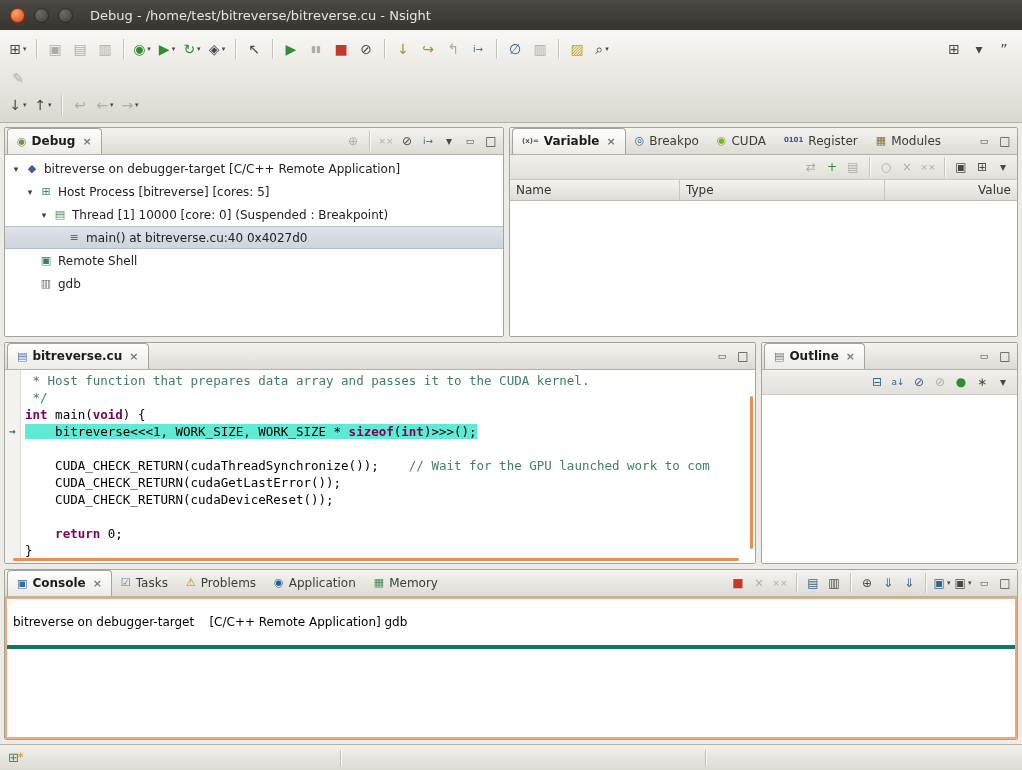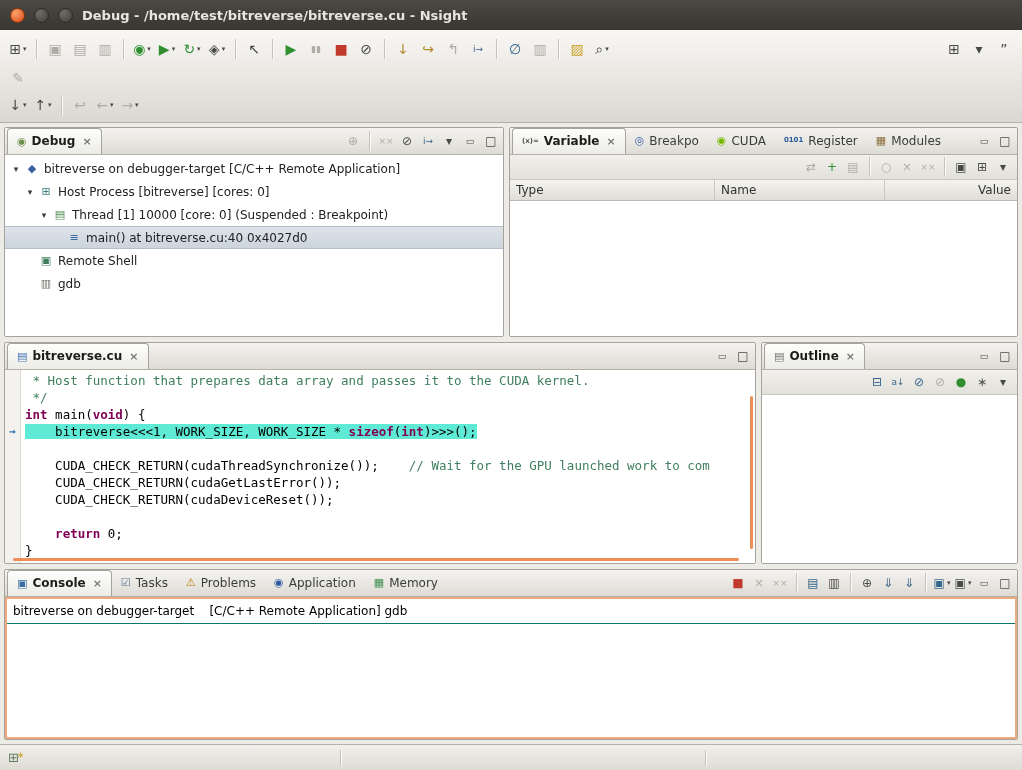--- a/index.html
+++ b/index.html
@@ -7,21 +7,21 @@
   body {
     width:1022px; height:770px; overflow:hidden;
     font-family:"DejaVu Sans","Liberation Sans",sans-serif;
     font-size:12px; background:#edebe5; color:#222;
   }
   
   .titlebar { height:30px; background:linear-gradient(#4c4944,#383631); display:flex; align-items:center; padding:0 10px; gap:9px; }
   .winbtn { width:15px; height:15px; border-radius:50%; flex-shrink:0; }
   .winbtn.close { background:radial-gradient(circle at 35% 30%, #f9a36c, #dd4814); border:1px solid #8e3410; }
   .winbtn.gray  { background:radial-gradient(circle at 35% 30%, #6f6b64, #413e38); border:1px solid #2b2925; }
-  .title-text { color:#e8e5de; font-weight:bold; font-size:13px; white-space:nowrap; }
+  .title-text { color:#e8e5de; font-weight:normal; font-size:13px; margin-left:8px; white-space:nowrap; }
   
   .toolbar-area { background:linear-gradient(#f8f7f4,#dbd8d1); border-bottom:1px solid #b3b1a9; padding:2px 6px; }
   .trow { display:flex; align-items:center; gap:1px; }
   #trow1 { height:34px; }
   #trow2 { height:24px; }
   #trow3 { height:30px; }
   .flex1 { flex:1; }
   .tbtn { display:inline-flex; align-items:center; justify-content:center; min-width:24px; height:24px; border-radius:3px; cursor:default; }
   .bar .tbtn { min-width:20px; height:20px; }
   .g { font-size:14px; line-height:1; }
@@ -65,21 +65,21 @@
   .gutter { width:16px; background:#f3f2ee; border-right:1px solid #dcdad3; flex-shrink:0; padding-top:2px; }
   .gline { height:17px; text-align:center; font-size:11px; font-weight:bold; color:#2f6fb0; line-height:17px; }
   .code { flex:1; padding:2px 0 0 4px; white-space:pre; overflow:hidden; }
   .cline { height:17px; line-height:17px; }
   .hl { background:#5eead4; }
   .c { color:#3f7f5f; } .k { color:#7f0055; font-weight:bold; } .p { color:#000; }
   .vscroll { position:absolute; right:2px; top:26px; bottom:14px; width:3px; background:#ee8e57; border-radius:2px; }
   .hscroll { position:absolute; left:8px; right:16px; bottom:2px; height:3px; background:#ee8e57; border-radius:2px; }
   
   .console-body { flex:1; display:flex; flex-direction:column; border:2px solid #edaa7d; background:#fff; overflow:hidden; }
-  .console-title { font-size:12px; color:#000; padding:5px 6px; border-bottom:1px solid #0f766e; white-space:pre; }
+  .console-title { font-size:12px; color:#000; padding:16px 6px; border-bottom:4px solid #0f766e; white-space:pre; }
   .console-output { flex:1; font-family:"DejaVu Sans Mono","Liberation Mono",monospace; font-size:12.5px; color:#000; padding:4px 6px; white-space:pre; }
   
   .statusbar { height:26px; background:linear-gradient(#f1f0ec,#dedbd4); border-top:1px solid #b3b1a9; display:flex; align-items:center; padding:0 8px; gap:8px; }
   .sb-sep { width:1px; height:16px; background:#c2c0b8; box-shadow:1px 0 0 #fafaf8; }
   .sb-icon { display:flex; align-items:flex-start; }
   .sb-icon .main { color:#5f7f5f; font-size:13px; }
   .sb-icon .spark { color:#c9a227; font-size:9px; margin-left:-2px; }
 </style>
 </head>
 <body>
@@ -250,21 +250,21 @@
       </div>
       <div class="tree" id="debug-tree">
           <div class="trow-item" style="padding-left: 4px;">
             <span class="expander">▾</span>
             <span class="node-icon" style="color: rgb(59, 95, 158);">◆</span>
             <span>bitreverse on debugger-target [C/C++ Remote Application]</span>
           </div>
           <div class="trow-item" style="padding-left: 18px;">
             <span class="expander">▾</span>
             <span class="node-icon" style="color: rgb(63, 127, 127);">⊞</span>
-            <span>Host Process [bitreverse] [cores: 0]</span>
+            <span>Host Process [bitreverse] [cores: 5]</span>
           </div>
           <div class="trow-item" style="padding-left: 32px;">
             <span class="expander">▾</span>
             <span class="node-icon" style="color: rgb(79, 143, 79);">▤</span>
             <span>Thread [1] 10000 [core: 0] (Suspended : Breakpoint)</span>
           </div>
           <div class="trow-item sel-row" style="padding-left: 46px;">
             <span class="expander"></span>
             <span class="node-icon" style="color: rgb(59, 110, 165);">≡</span>
             <span>main() at bitreverse.cu:40 0x4027d0</span>
@@ -344,22 +344,22 @@
             </span>
             <span class="tbtn">
               <span class="g ic-dark">⊞</span>
             </span>
             <span class="tbtn">
               <span class="g ic-dark">▾</span>
             </span>
           </div>
         </div>
       <div class="thead" id="vars-head">
+          <div class="th" style="width: 170px;">Name</div>
           <div class="th" style="width: 205px;">Type</div>
-          <div class="th" style="width: 170px;">Name</div>
           <div class="th" style="flex: 1 1 0%; border-right: none; text-align: right;">Value</div>
         </div>
       <div class="white-body"></div>
     </div>
   </div>
 
   <div class="row-mid">
 
     <div class="panel panel-editor">
       <div class="tabbar">

